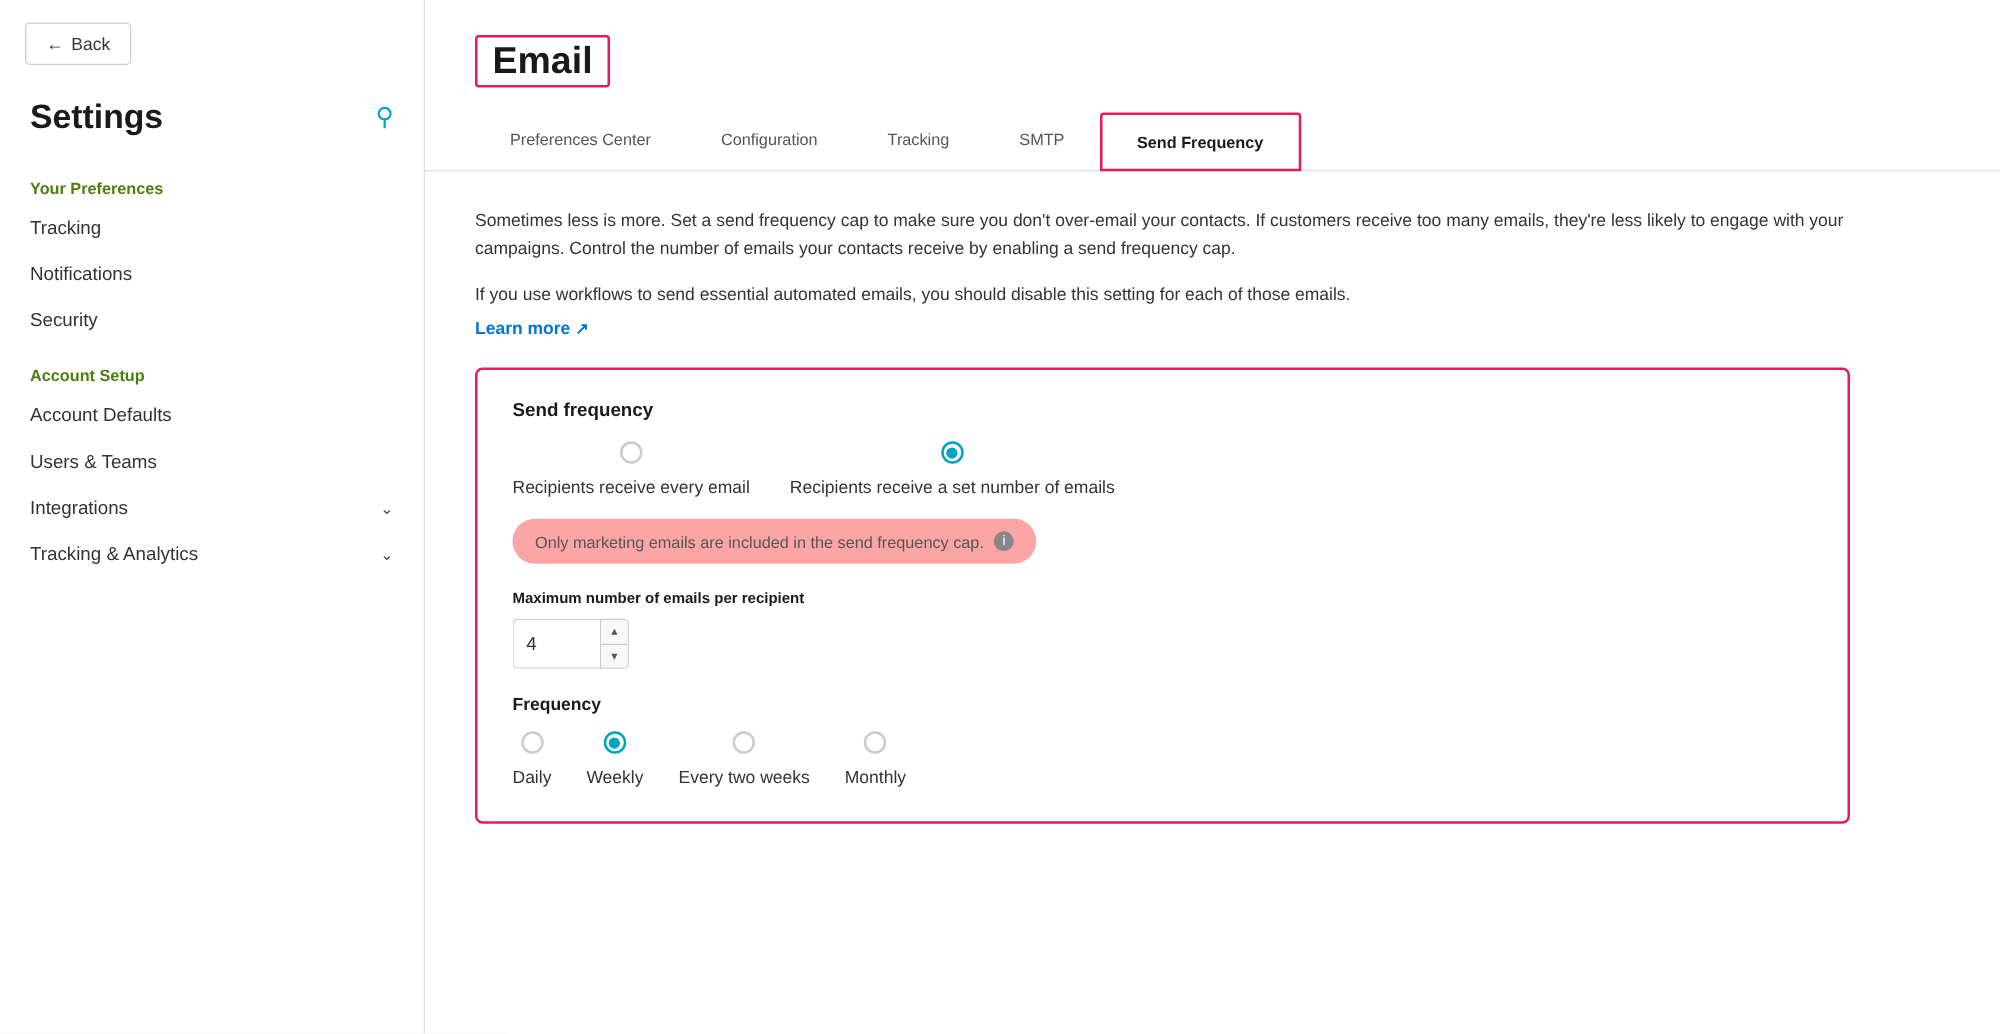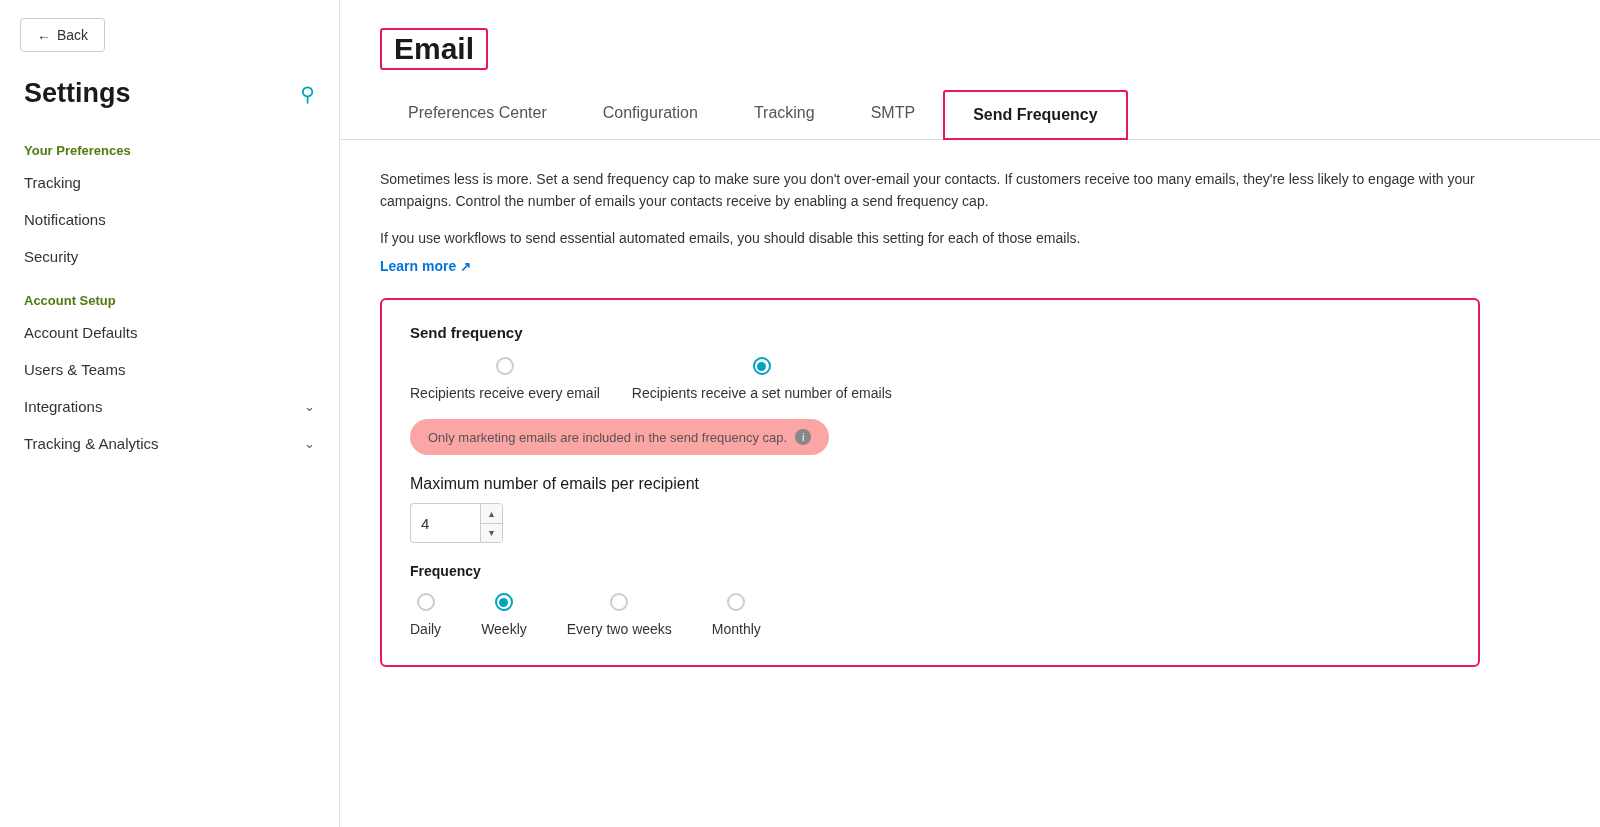--- a/index.html
+++ b/index.html
@@ -99,21 +99,21 @@
 
     
     .tabs {
       display: flex;
       border-bottom: 1px solid #ddd;
       margin: 0 0 0 0;
       padding: 0 40px;
     }
     .tab {
       padding: 14px 28px;
-      font-size: 16px;
+      font-size: 13px;
       color: #555;
       cursor: pointer;
       border-bottom: 3px solid transparent;
       white-space: nowrap;
       user-select: none;
     }
     .tab.active {
       font-weight: 700;
       color: #1a1a1a;
       border-bottom: 3px solid #e8195a;
@@ -218,22 +218,22 @@
       background: #888;
       color: #fff;
       font-size: 11px;
       display: inline-flex;
       align-items: center;
       justify-content: center;
       flex-shrink: 0;
     }
 
     .max-emails-label {
-      font-size: 16px;
-      font-weight: 400;
+      font-size: 12px;
+      font-weight: 700;
       color: #1a1a1a;
       margin-bottom: 10px;
     }
 
     .number-input-wrapper {
       display: flex;
       align-items: center;
       margin-bottom: 20px;
     }
     .number-input {
@@ -273,21 +273,21 @@
     .freq-label {
       font-size: 14px;
       font-weight: 700;
       color: #1a1a1a;
       margin-bottom: 14px;
     }
 
     .freq-options {
       display: flex;
       align-items: center;
-      gap: 40px;
+      gap: 28px;
     }
   </style>
 </head>
 <body>
 
 <div class="sidebar">
 
   <button class="back-btn">
     <span>←</span>
     <span>Back</span>

